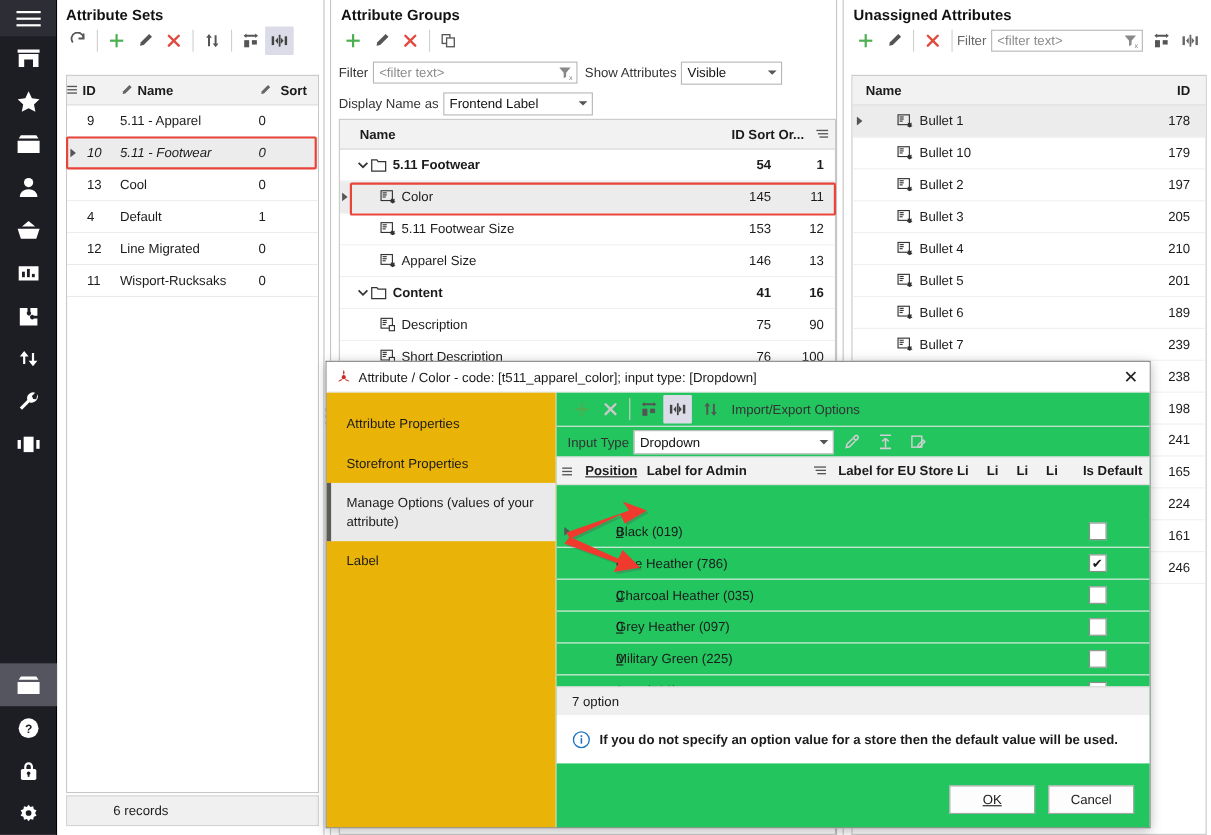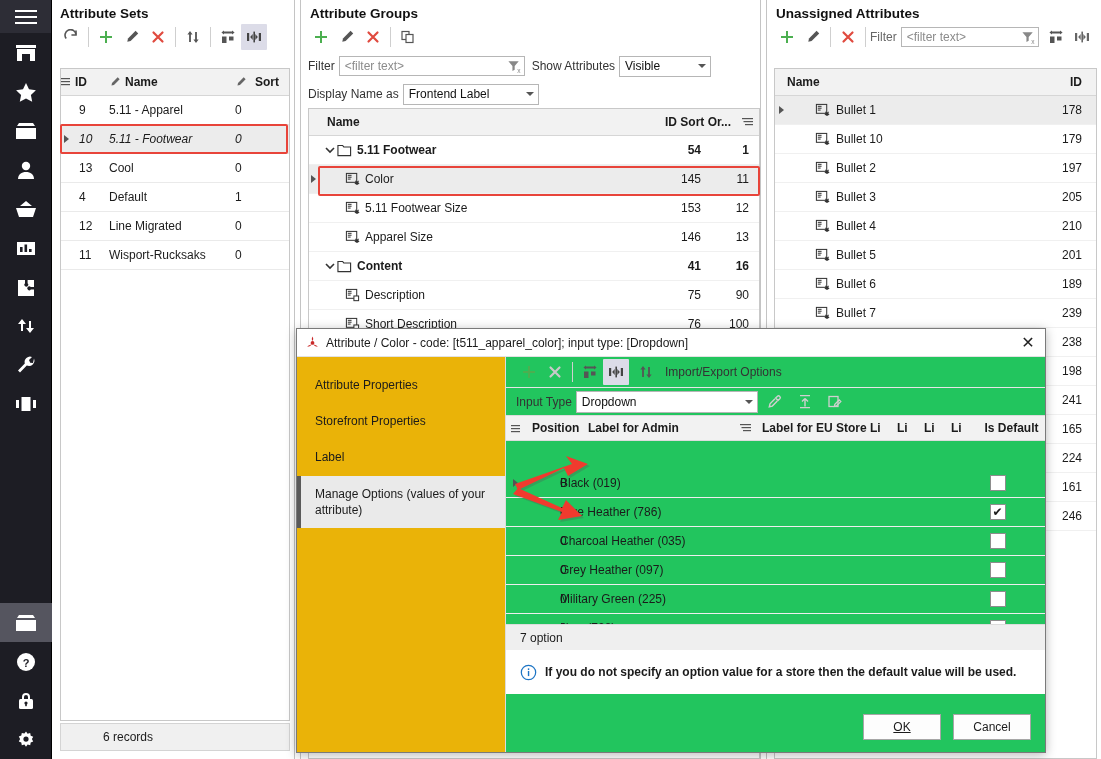--- a/index.html
+++ b/index.html
@@ -140,21 +140,21 @@
   .opt-head {
     display:flex; align-items:center; height:26px; background:#f2f2f2;
     border-top:1px solid #dcdcdc; border-bottom:1px solid #dcdcdc;
     font-weight:bold; font-size:12px;
   }
   .opt-row { display:flex; align-items:center; height:29px; border-bottom:1px solid #eee; font-size:12px; }
   .cb {
     width:16px;height:16px;border:1px solid #8d8d8d;background:#fff;
     display:flex;align-items:center;justify-content:center;font-size:12px;
   }
-  .c-pos  { width:72px; padding-left:18px; }
+  .c-pos  { width:72px; padding-left:18px;text-decoration:underline; }
   .c-ladm { width:140px; }
   .c-sortico { width:34px; display:flex; justify-content:center; }
   .c-leu  { width:108px; }
   .c-li   { width:27px; }
   .c-def  { flex:1; display:flex; justify-content:center; }
   .statusbar {
     position:absolute; left:0; right:0; bottom:102px; height:26px;
     background:#efefef; border-top:1px solid #dcdcdc;
     display:flex; align-items:center; padding-left:14px; font-size:12px;
   }
@@ -883,22 +883,22 @@
         <circle cx="8" cy="8.4" r="2" fill="#c92a2a"></circle>
       </svg>
       <span class="t">Attribute / Color - code: [t511_apparel_color]; input type: [Dropdown]</span>
       <div class="modal-x">✕</div>
     </div>
 
     <div class="modal-body">
       <div class="mnav" id="dialog-nav">
           <div class="mnav-item">Attribute Properties</div>
           <div class="mnav-item">Storefront Properties</div>
+          <div class="mnav-item active">Manage Options (values of your attribute)</div>
           <div class="mnav-item">Label</div>
-          <div class="mnav-item active">Manage Options (values of your attribute)</div>
         </div>
 
       <div class="mmain">
 
         <div class="toolbar" style="height:30px;padding-left:10px">
           <div class="tbtn">
             <svg width="16" height="16" viewBox="0 0 16 16">
                 <g fill="#4caf50">
                   <rect x="7" y="2" width="2" height="12"></rect>
                   <rect x="2" y="7" width="12" height="2"></rect>

